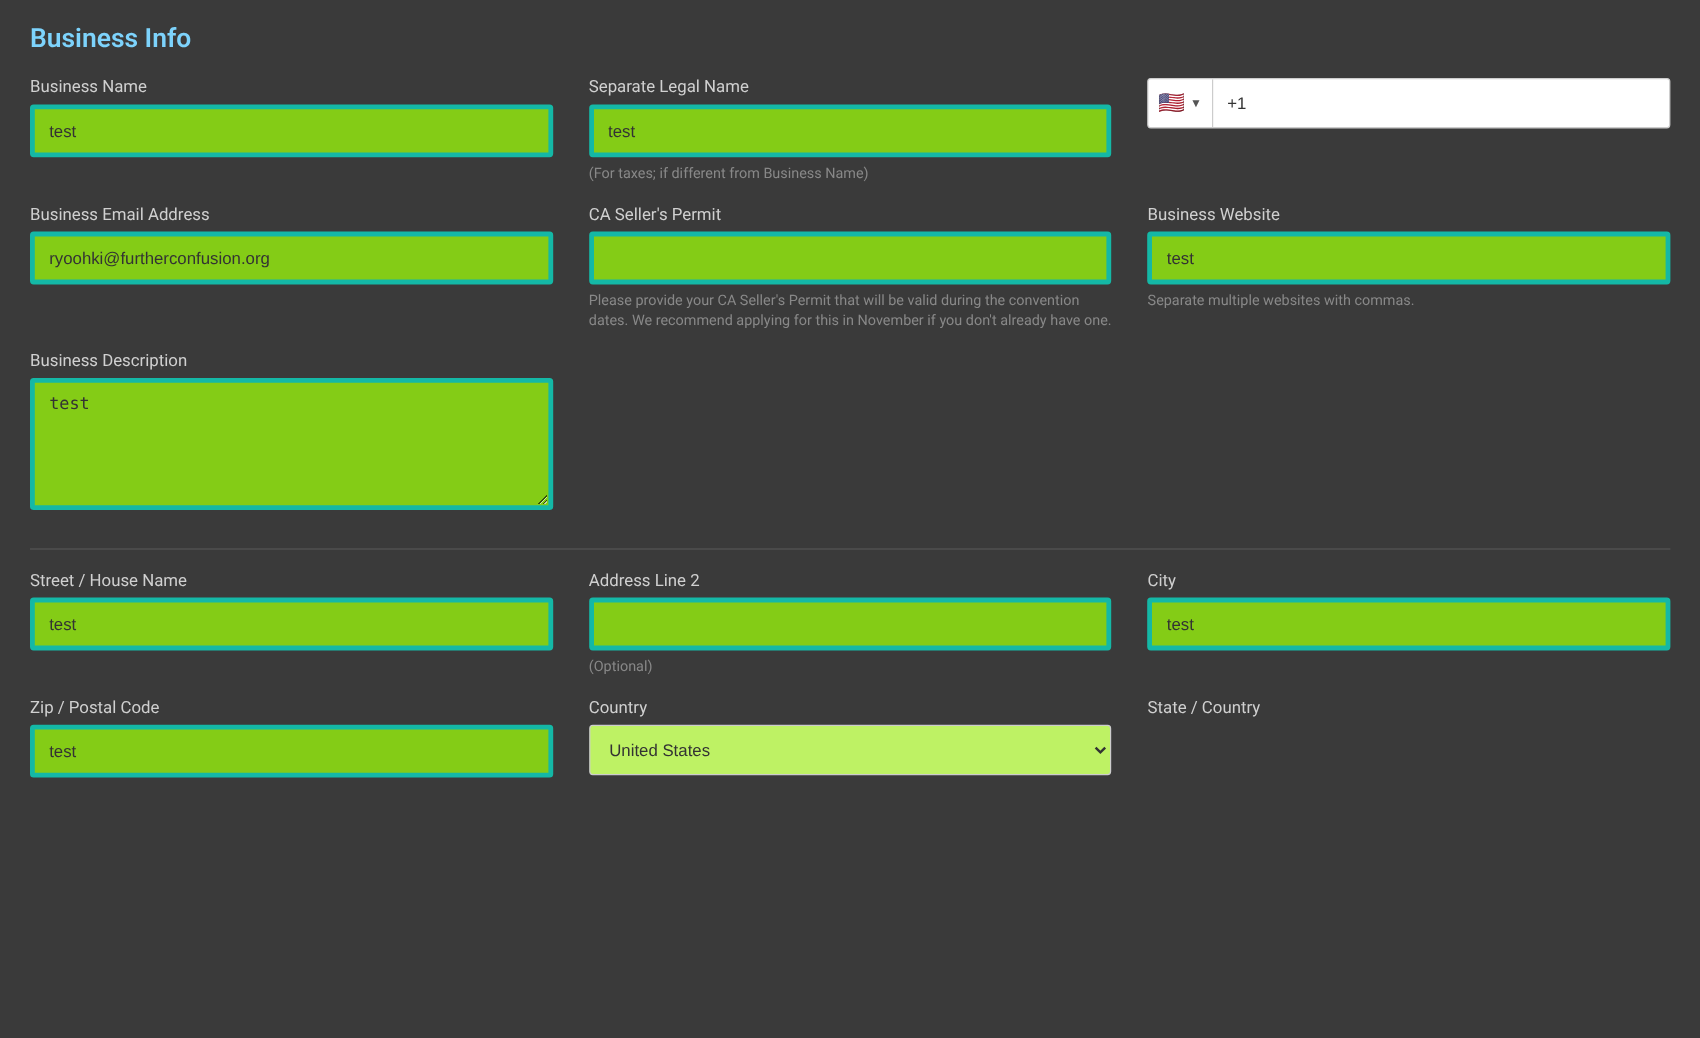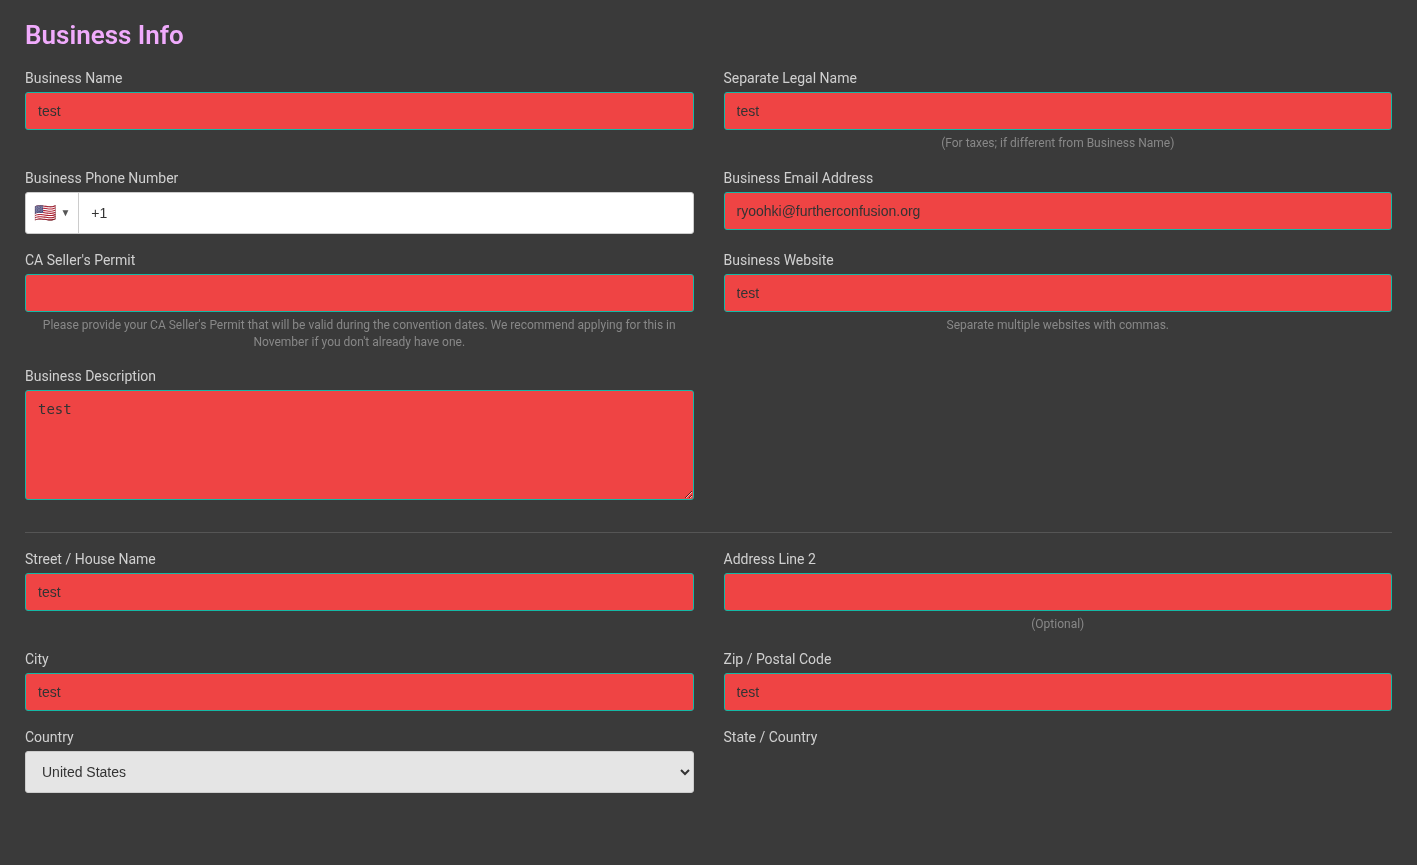--- a/index.html
+++ b/index.html
@@ -11,66 +11,65 @@
     body {
       background-color: #3a3a3a;
       font-family: -apple-system, BlinkMacSystemFont, 'Segoe UI', Roboto, sans-serif;
       color: #e0e0e0;
       width: 1417px;
       min-height: 865px;
       padding: 20px 25px;
     }
 
     .page-title {
-      font-size: 26px;
+      font-size: 22px;
       font-weight: 600;
-      color: #f0abfc;
+      color: #7dd3fc;
       margin-bottom: 20px;
     }
 
     .form-grid {
       display: grid;
-      grid-template-columns: 1fr 1fr;
+      grid-template-columns: 1fr 1fr 1fr;
       gap: 0 30px;
     }
 
     .form-group {
       margin-bottom: 18px;
     }
 
     .form-label {
       display: block;
       font-size: 14px;
       color: #d0d0d0;
       margin-bottom: 6px;
       font-weight: 400;
     }
 
     .form-input {
       width: 100%;
       padding: 10px 12px;
-      background-color: #ef4444;
-      border: 1px solid #14b8a6;
+      background-color: #84cc16;
+      border: 4px solid #14b8a6;
       border-radius: 3px;
       font-size: 14px;
       color: #333333;
       outline: none;
     }
 
     textarea.form-input {
       resize: vertical;
       min-height: 110px;
     }
 
     .form-hint {
       font-size: 12px;
       color: #888888;
       margin-top: 5px;
       line-height: 1.4;
-      text-align: center;
     }
 
     .phone-wrapper {
       display: flex;
       align-items: center;
       background-color: #ffffff;
       border: 1px solid #cccccc;
       border-radius: 3px;
       overflow: hidden;
     }
@@ -110,21 +109,21 @@
     .divider {
       grid-column: 1 / -1;
       border: none;
       border-top: 1px solid #555555;
       margin: 10px 0 18px 0;
     }
 
     .form-select {
       width: 100%;
       padding: 10px 12px;
-      background-color: #e5e5e5;
+      background-color: #bef264;
       border: 1px solid #cccccc;
       border-radius: 3px;
       font-size: 14px;
       color: #333333;
       outline: none;
       appearance: auto;
       cursor: pointer;
       height: 42px;
     }
   </style>
@@ -140,21 +139,20 @@
     <input class="form-input" type="text" value="test" style="">
   </div>
 
   <div class="form-group">
     <label class="form-label">Separate Legal Name</label>
     <input class="form-input" type="text" value="test" style="">
     <p class="form-hint">(For taxes; if different from Business Name)</p>
   </div>
 
   <div class="form-group">
-    <label class="form-label">Business Phone Number</label>
     <div class="phone-wrapper">
       <button class="phone-flag-btn">
         <span class="flag-emoji">🇺🇸</span>
         <span class="phone-chevron">▼</span>
       </button>
       <input class="phone-input" type="text" value="+1" style="">
     </div>
   </div>
 
   <div class="form-group">

